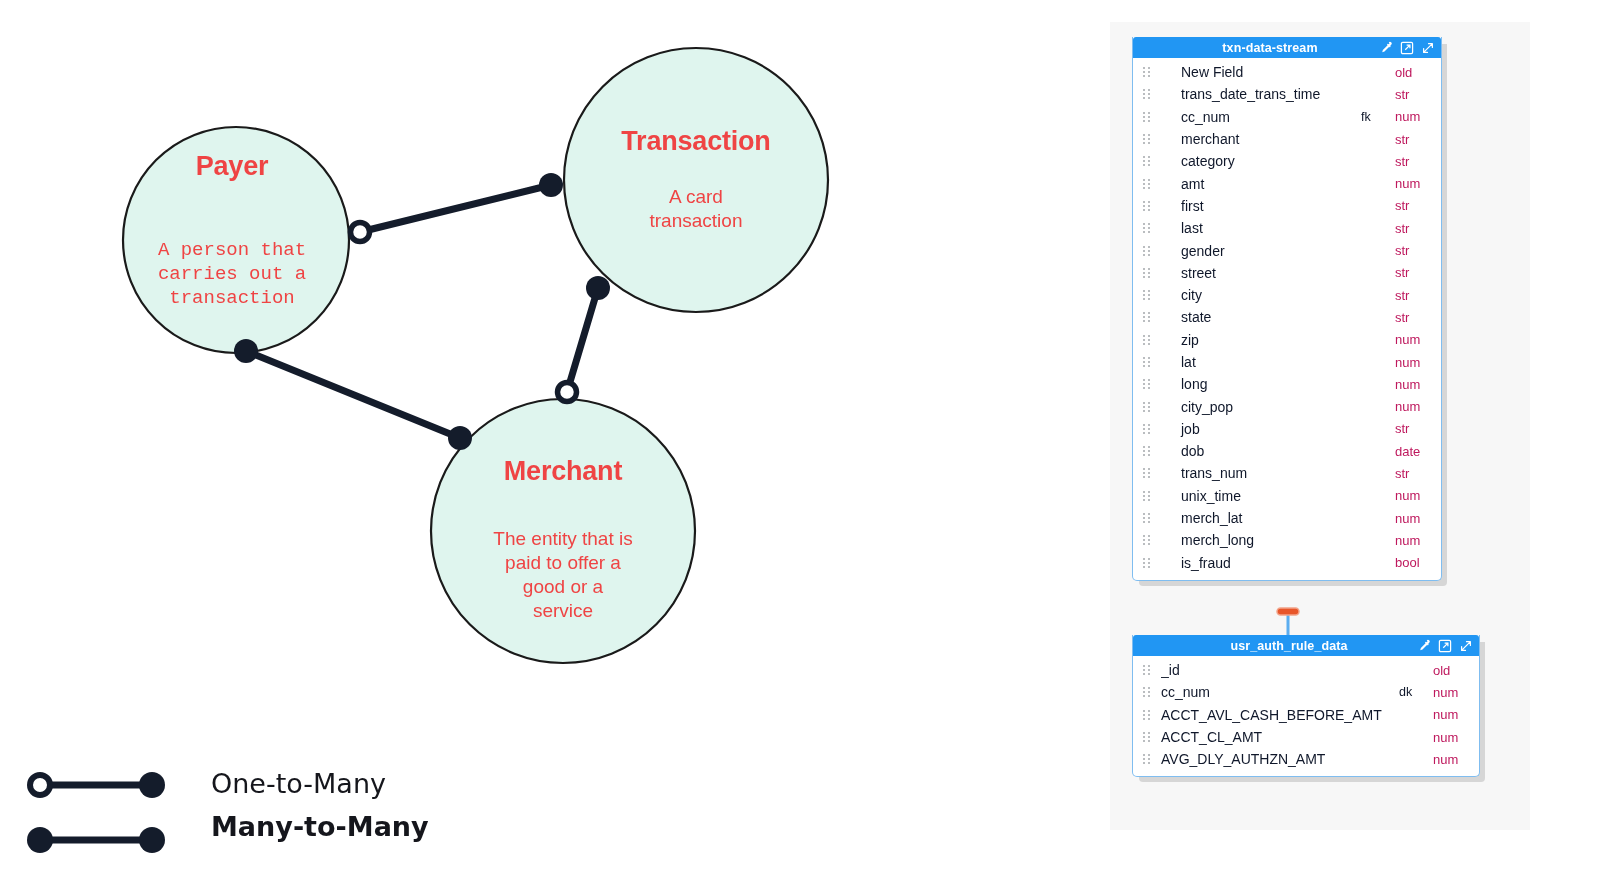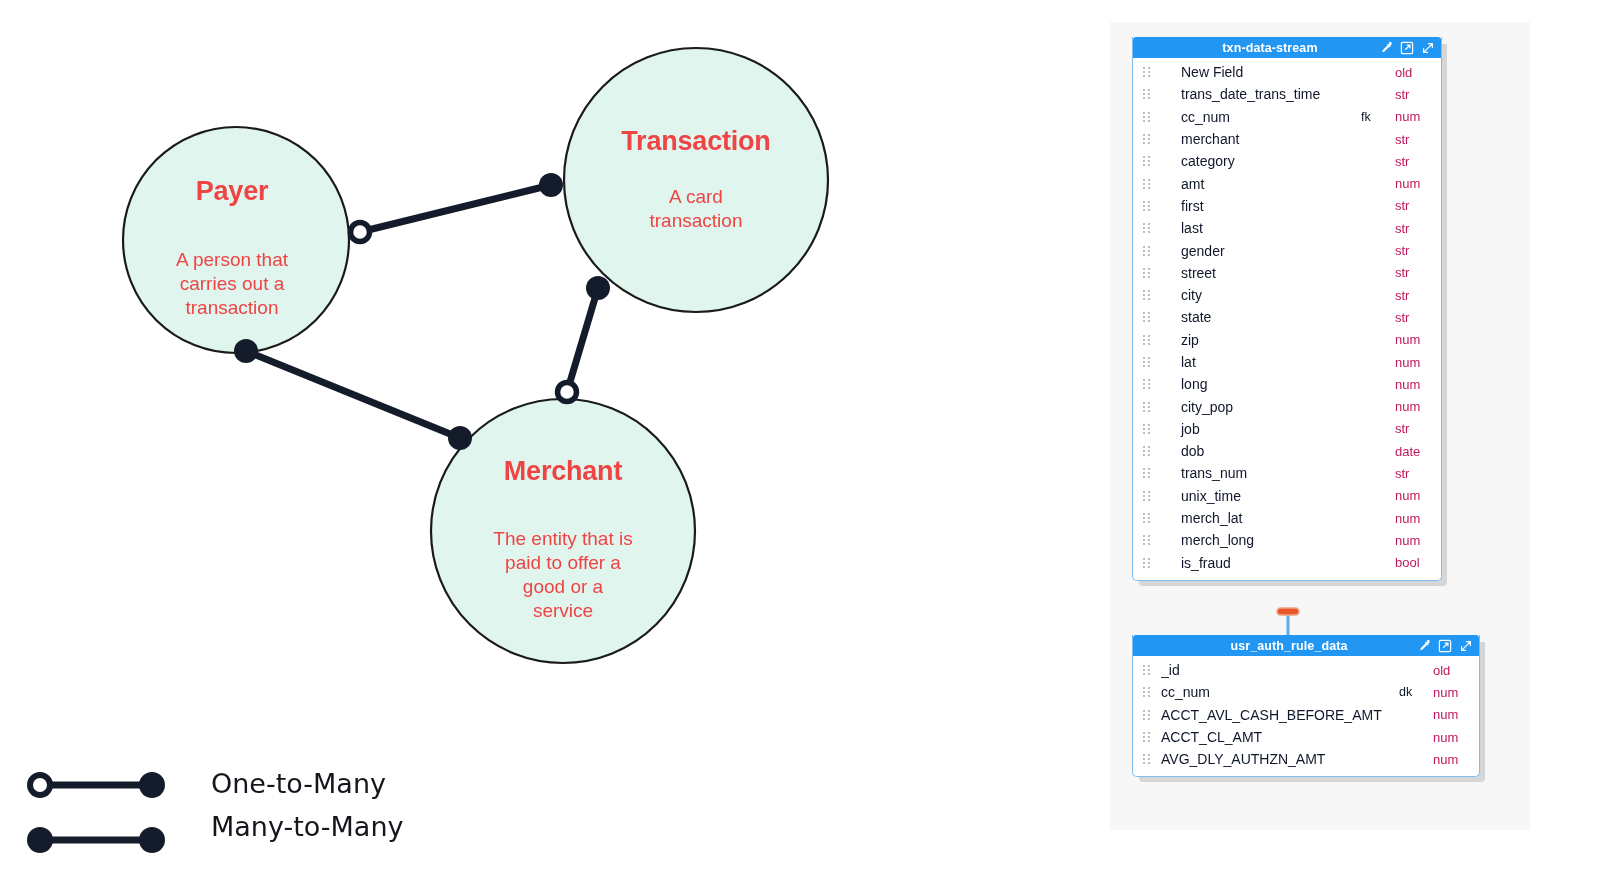--- a/index.html
+++ b/index.html
@@ -171,43 +171,43 @@
         <circle cx="40" cy="785" r="10" fill="#ffffff" stroke="#141c2b" stroke-width="6"></circle>
         <circle cx="152" cy="785" r="13" fill="#141c2b"></circle>
       </g>
       <g>
         <line x1="40" y1="840" x2="152" y2="840" stroke="#141c2b" stroke-width="7" stroke-linecap="round"></line>
         <circle cx="40" cy="840" r="13" fill="#141c2b"></circle>
         <circle cx="152" cy="840" r="13" fill="#141c2b"></circle>
       </g>
     </svg>
 
-    <div class="node-label" style="left:126px; top:176px; width:212px;">
+    <div class="node-label" style="left:126px; top:151px; width:212px;">
       <div class="node-title">Payer</div>
-      <div class="node-desc" style="margin-top:41px; white-space:pre-line;">A person that
+      <div class="node-desc" style="margin-top:56px; white-space:pre-line;font-family:Liberation Mono, monospace;">A person that
 carries out a
 transaction</div>
     </div>
 
     <div class="node-label" style="left:576px; top:126px; width:240px;">
       <div class="node-title">Transaction</div>
       <div class="node-desc" style="margin-top:28px; white-space:pre-line;">A card
 transaction</div>
     </div>
 
     <div class="node-label" style="left:443px; top:456px; width:240px;">
       <div class="node-title">Merchant</div>
       <div class="node-desc" style="margin-top:40px; white-space:pre-line;">The entity that is
 paid to offer a
 good or a
 service</div>
     </div>
 
     <div class="legend-text" style="left:211px; top:768px;">One-to-Many</div>
-    <div class="legend-text" style="left:211px; top:811px;">Many-to-Many</div>
+    <div class="legend-text" style="left:211px; top:811px;font-weight:bold;">Many-to-Many</div>
   </div>
 
   <div id="schema-panel">
 
     <svg id="connector" width="420" height="808">
       <path d="M 178 593 L 178 623 L 205 623 L 205 648" fill="none" stroke="#5badf0" stroke-width="3"></path>
       <rect x="167" y="586" width="22" height="7" rx="3.5" fill="#e8562a" stroke="#f2a48a" stroke-width="1.5"></rect>
       <line x1="195" y1="630" x2="215" y2="630" stroke="#5badf0" stroke-width="3"></line>
     </svg>
 

